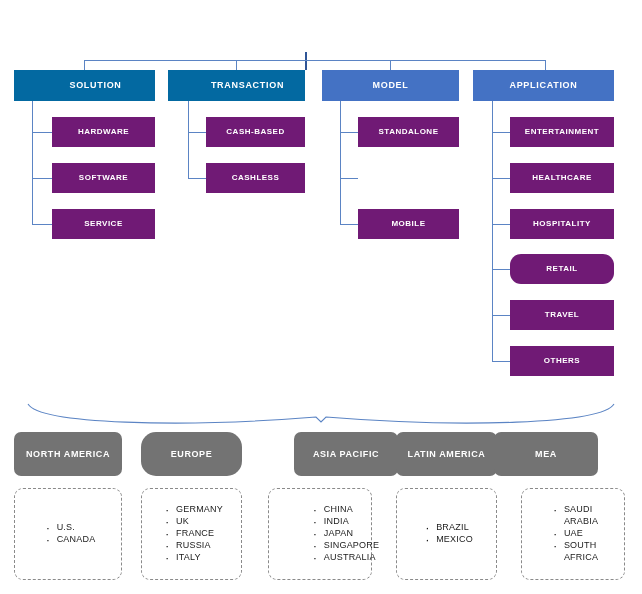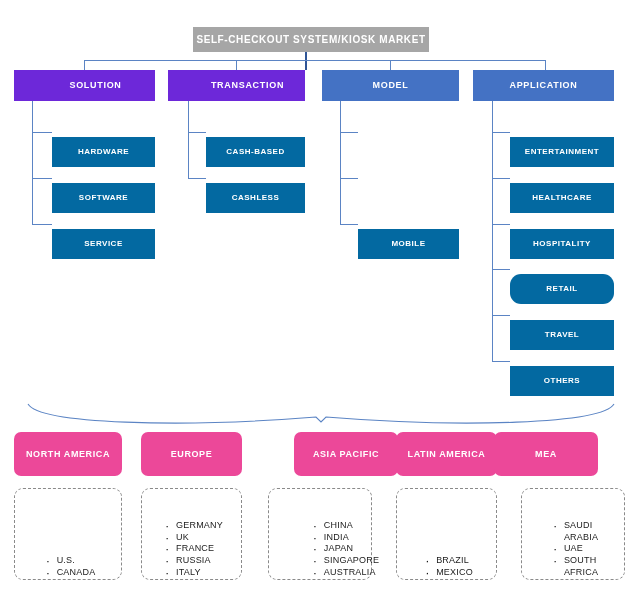--- a/index.html
+++ b/index.html
@@ -48,46 +48,45 @@
   .title-box {
     background: #a6a6a6;
     font-size: 10px;
     letter-spacing: 0.6px;
   }
 
   .cat-box {
     font-size: 9px;
     letter-spacing: 0.7px;
   }
-  .cat-dark { background: #6d28d9; padding-left: 22px; }
+  .cat-dark { background: #0369a1; padding-left: 22px; }
   .cat-light { background: #4472c4; }
 
   .leaf-box {
-    background: #0369a1;
+    background: #701a75;
     font-size: 8px;
     letter-spacing: 0.5px;
     padding: 0 3px;
-    margin-top: 20px;
   }
 
   .region-box {
-    background: #ec4899;
+    background: #737373;
     border-radius: 7px;
     font-size: 9px;
     letter-spacing: 0.6px;
   }
 
   .country-box {
     position: absolute;
     box-sizing: border-box;
     border: 1px dashed #8a8a8a;
     border-radius: 9px;
     background: #ffffff;
     display: flex;
-    align-items: flex-end;
+    align-items: center;
     justify-content: center;
   }
   .country-list {
     margin: 0;
     padding: 0 0 0 16px;
     list-style: none;
     font-size: 9px;
     color: #1a1a1a;
     line-height: 1.32;
     font-weight: normal;
@@ -146,48 +145,48 @@
       <line x1="492" y1="315" x2="510" y2="315" stroke-width="1"></line>
       <line x1="492" y1="361" x2="510" y2="361" stroke-width="1"></line>
     </g>
 
     <g fill="none" stroke="#5b84c4" stroke-width="1.1">
       <path d="M 28 404 C 40 424, 180 428, 316 417 L 321 422 L 326 417
                C 462 428, 602 424, 614 404"></path>
     </g>
   </svg>
 
-  <div class="box title-box" style="left:193px; top:27px; width:236px; height:25px;">SELF-CHECKOUT SYSTEM/KIOSK MARKET</div>
 
   <div class="box cat-box cat-dark" style="left:14px; top:70px; width:141px; height:31px;">SOLUTION</div>
 
   <div class="box cat-box cat-dark" style="left:168px; top:70px; width:137px; height:31px;">TRANSACTION</div>
 
   <div class="box cat-box cat-light" style="left:322px; top:70px; width:137px; height:31px;">MODEL</div>
 
   <div class="box cat-box cat-light" style="left:473px; top:70px; width:141px; height:31px;">APPLICATION</div>
 
   <div class="box leaf-box" style="left:52px; top:117px; width:103px; height:30px;">HARDWARE</div>
   <div class="box leaf-box" style="left:52px; top:163px; width:103px; height:30px;">SOFTWARE</div>
   <div class="box leaf-box" style="left:52px; top:209px; width:103px; height:30px;">SERVICE</div>
 
   <div class="box leaf-box" style="left:206px; top:117px; width:99px; height:30px;">CASH-BASED</div>
   <div class="box leaf-box" style="left:206px; top:163px; width:99px; height:30px;">CASHLESS</div>
 
+  <div class="box leaf-box" style="left:358px; top:117px; width:101px; height:30px;">STANDALONE</div>
   <div class="box leaf-box" style="left:358px; top:209px; width:101px; height:30px;">MOBILE</div>
 
   <div class="box leaf-box" style="left:510px; top:117px; width:104px; height:30px;">ENTERTAINMENT</div>
   <div class="box leaf-box" style="left:510px; top:163px; width:104px; height:30px;">HEALTHCARE</div>
   <div class="box leaf-box" style="left:510px; top:209px; width:104px; height:30px;">HOSPITALITY</div>
   <div class="box leaf-box" style="left:510px; top:254px; width:104px; height:30px;border-radius:11px;">RETAIL</div>
   <div class="box leaf-box" style="left:510px; top:300px; width:104px; height:30px;">TRAVEL</div>
   <div class="box leaf-box" style="left:510px; top:346px; width:104px; height:30px;">OTHERS</div>
 
   <div class="box region-box" style="left:14px; top:432px; width:108px; height:44px;">NORTH AMERICA</div>
-  <div class="box region-box" style="left:141px; top:432px; width:101px; height:44px;">EUROPE</div>
+  <div class="box region-box" style="left:141px; top:432px; width:101px; height:44px;border-radius:15px;">EUROPE</div>
   <div class="box region-box" style="left:268px; top:432px; width:104px; height:44px;margin-left:26px;">ASIA PACIFIC</div>
   <div class="box region-box" style="left:396px; top:432px; width:101px; height:44px;">LATIN AMERICA</div>
   <div class="box region-box" style="left:494px; top:432px; width:104px; height:44px;">MEA</div>
 
   <div class="country-box" style="left:14px; top:488px; width:108px; height:92px;">
     <ul class="country-list">
         <li>U.S.</li>
         <li>CANADA</li>
       </ul>
   </div>

